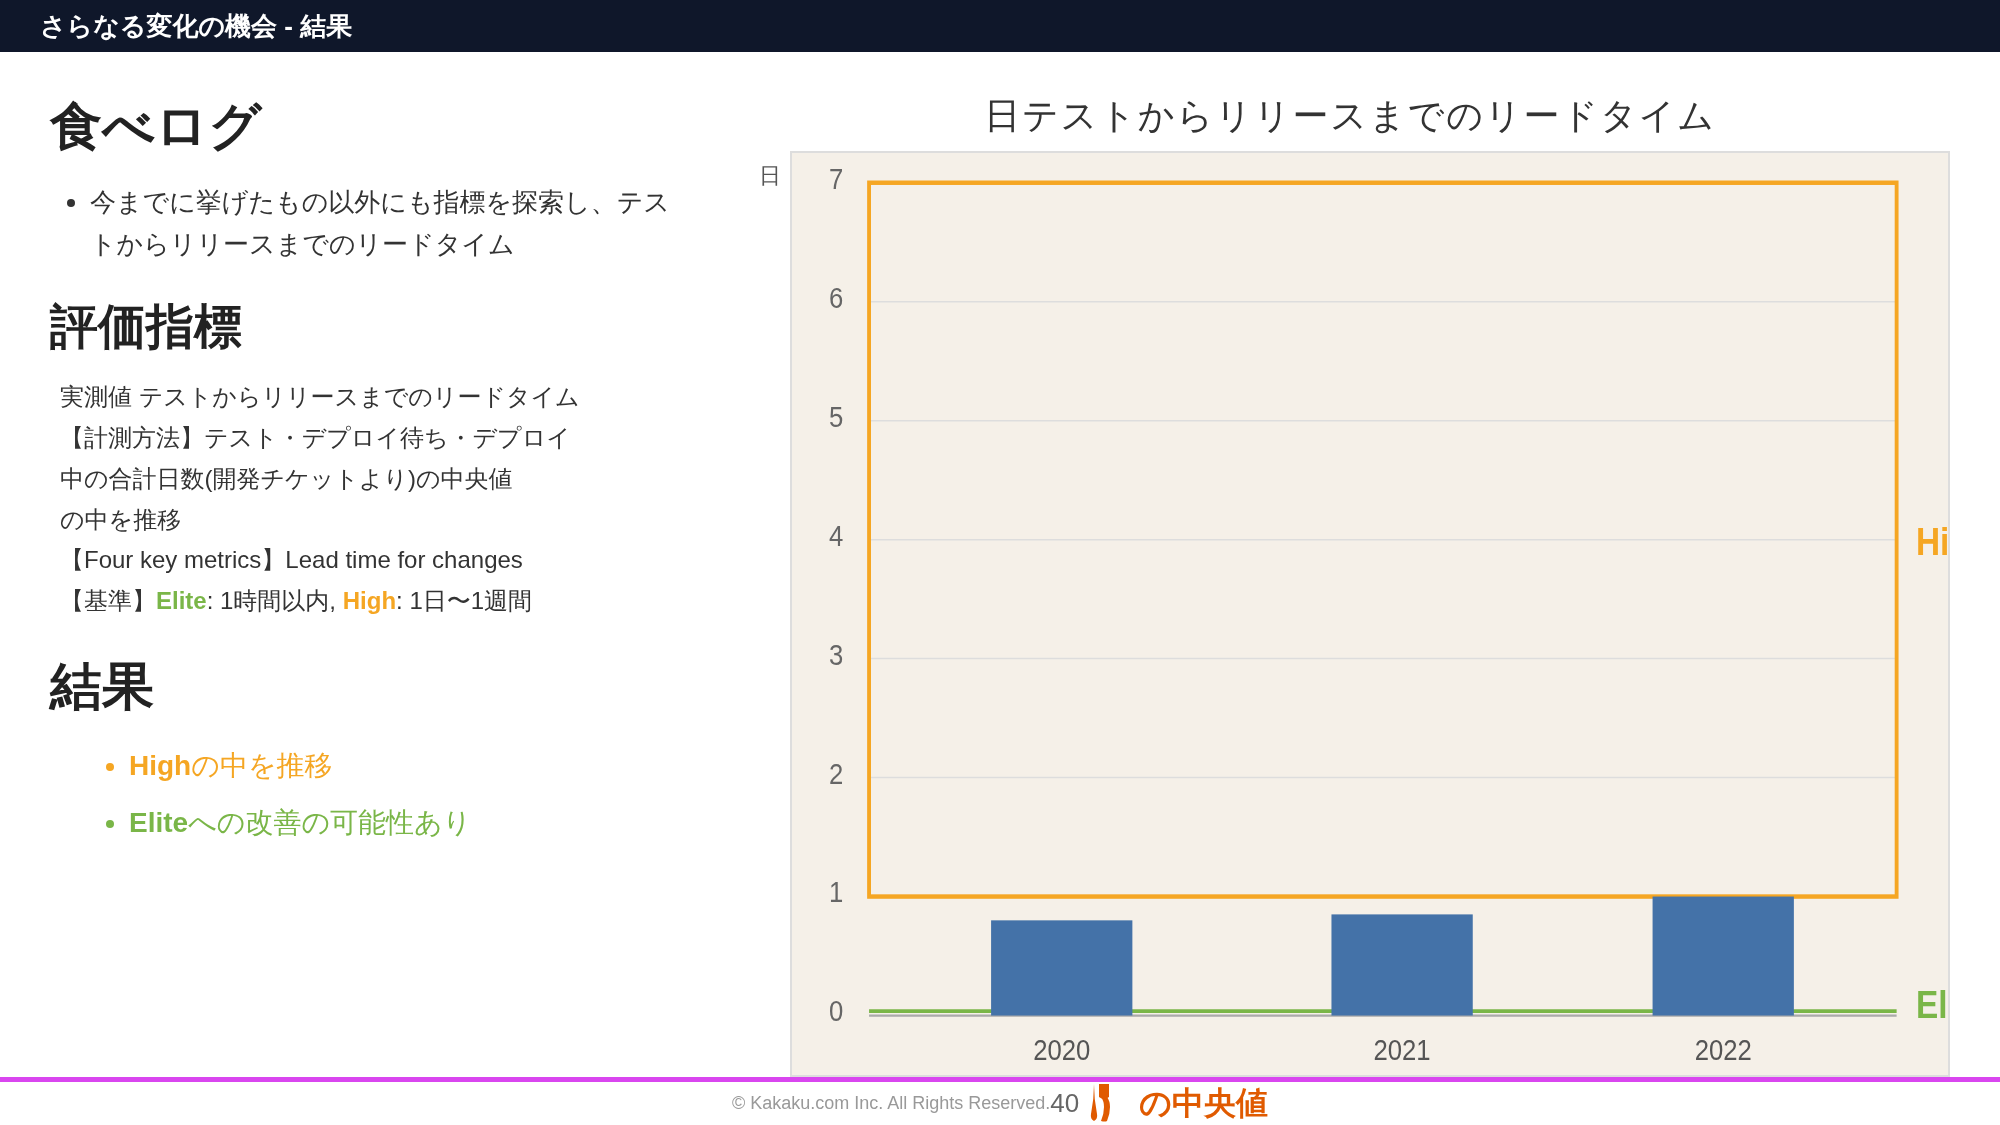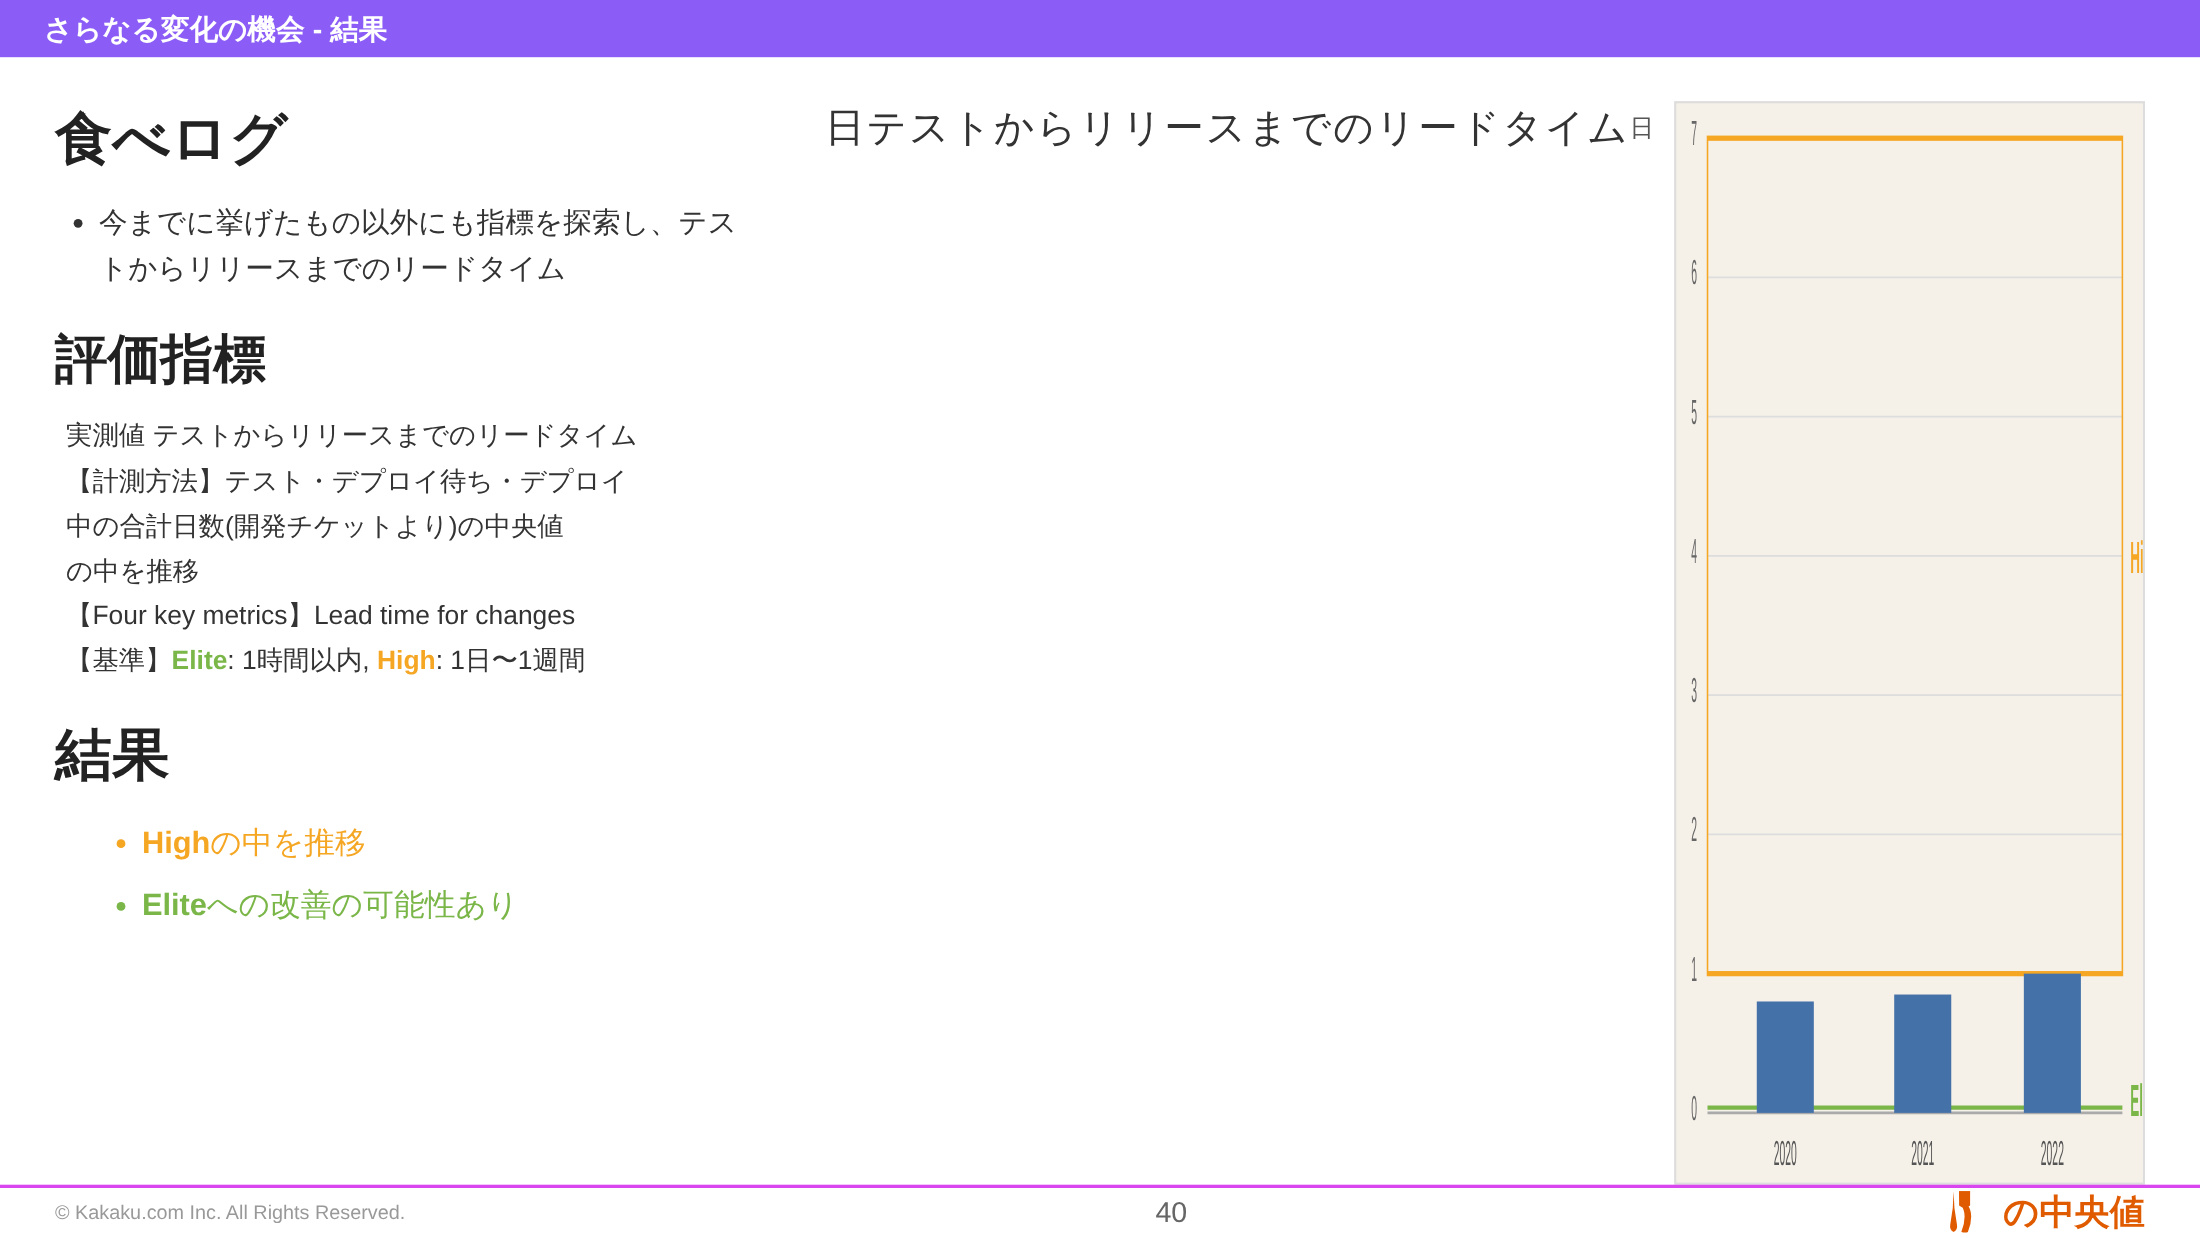--- a/index.html
+++ b/index.html
@@ -7,21 +7,21 @@
       width: 2000px;
       height: 1125px;
       background: #ffffff;
       font-family: 'Hiragino Sans', 'Hiragino Kaku Gothic ProN', 'Meiryo', sans-serif;
       overflow: hidden;
       position: relative;
     }
 
     
     #header-bar {
-      background: #8b5cf6;
+      background: #0f172a;
       height: 52px;
       display: flex;
       align-items: center;
       padding: 0 40px;
     }
     #header-bar span {
       color: white;
       font-size: 26px;
       font-weight: bold;
     }
@@ -105,22 +105,23 @@
       color: #F5A623;
     }
     .result-bullets li.elite-bullet {
       color: #7ab648;
     }
 
     
     #right-panel {
       flex: 1;
       display: flex;
-      flex-direction: row;
+      flex-direction: column;
       position: relative;
+      text-align: center;
     }
 
     #chart-title {
       font-size: 36px;
       color: #333;
       margin-bottom: 10px;
       letter-spacing: 0.05em;
     }
 
     
@@ -131,23 +132,23 @@
 
     
     #footer {
       position: absolute;
       bottom: 0;
       left: 0;
       right: 0;
       height: 48px;
       display: flex;
       align-items: center;
-      justify-content: space-between;
+      justify-content: center;
       padding: 0 50px;
-      border-top: 3px solid #d946ef;
+      border-top: 5px solid #d946ef;
     }
 
     #footer-left {
       font-size: 18px;
       color: #999;
     }
 
     #footer-center {
       font-size: 26px;
       color: #666;

